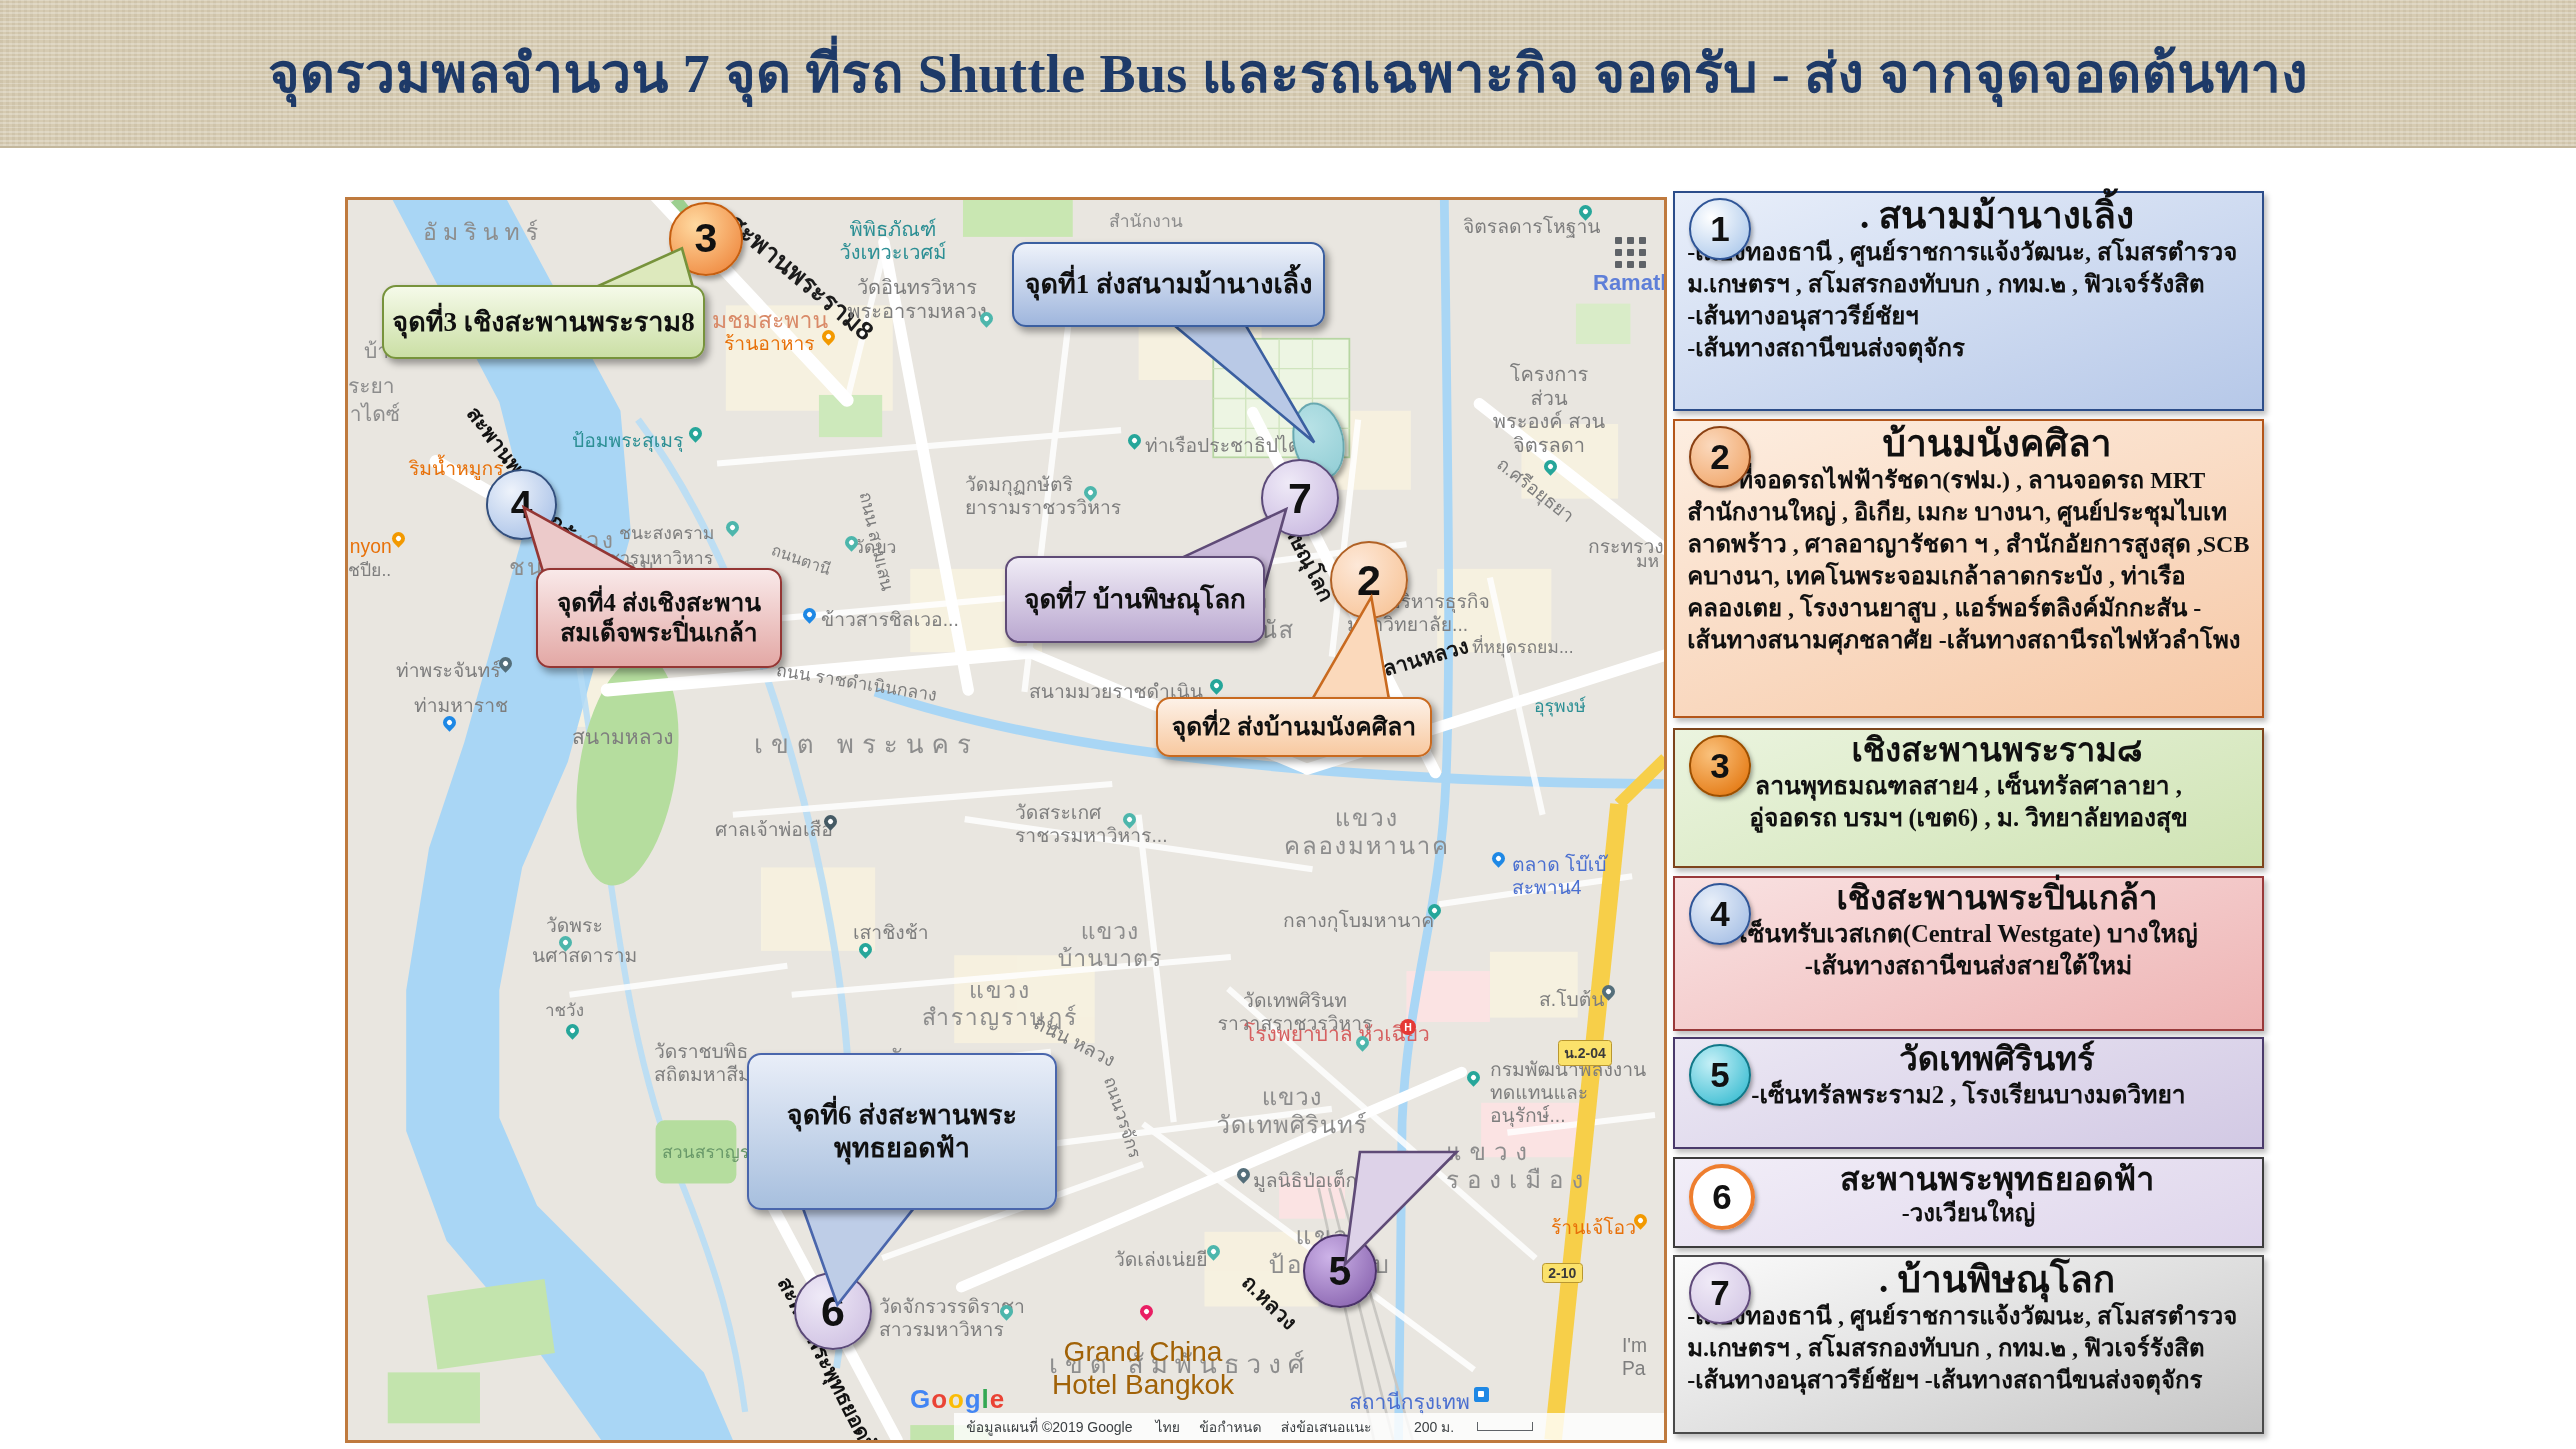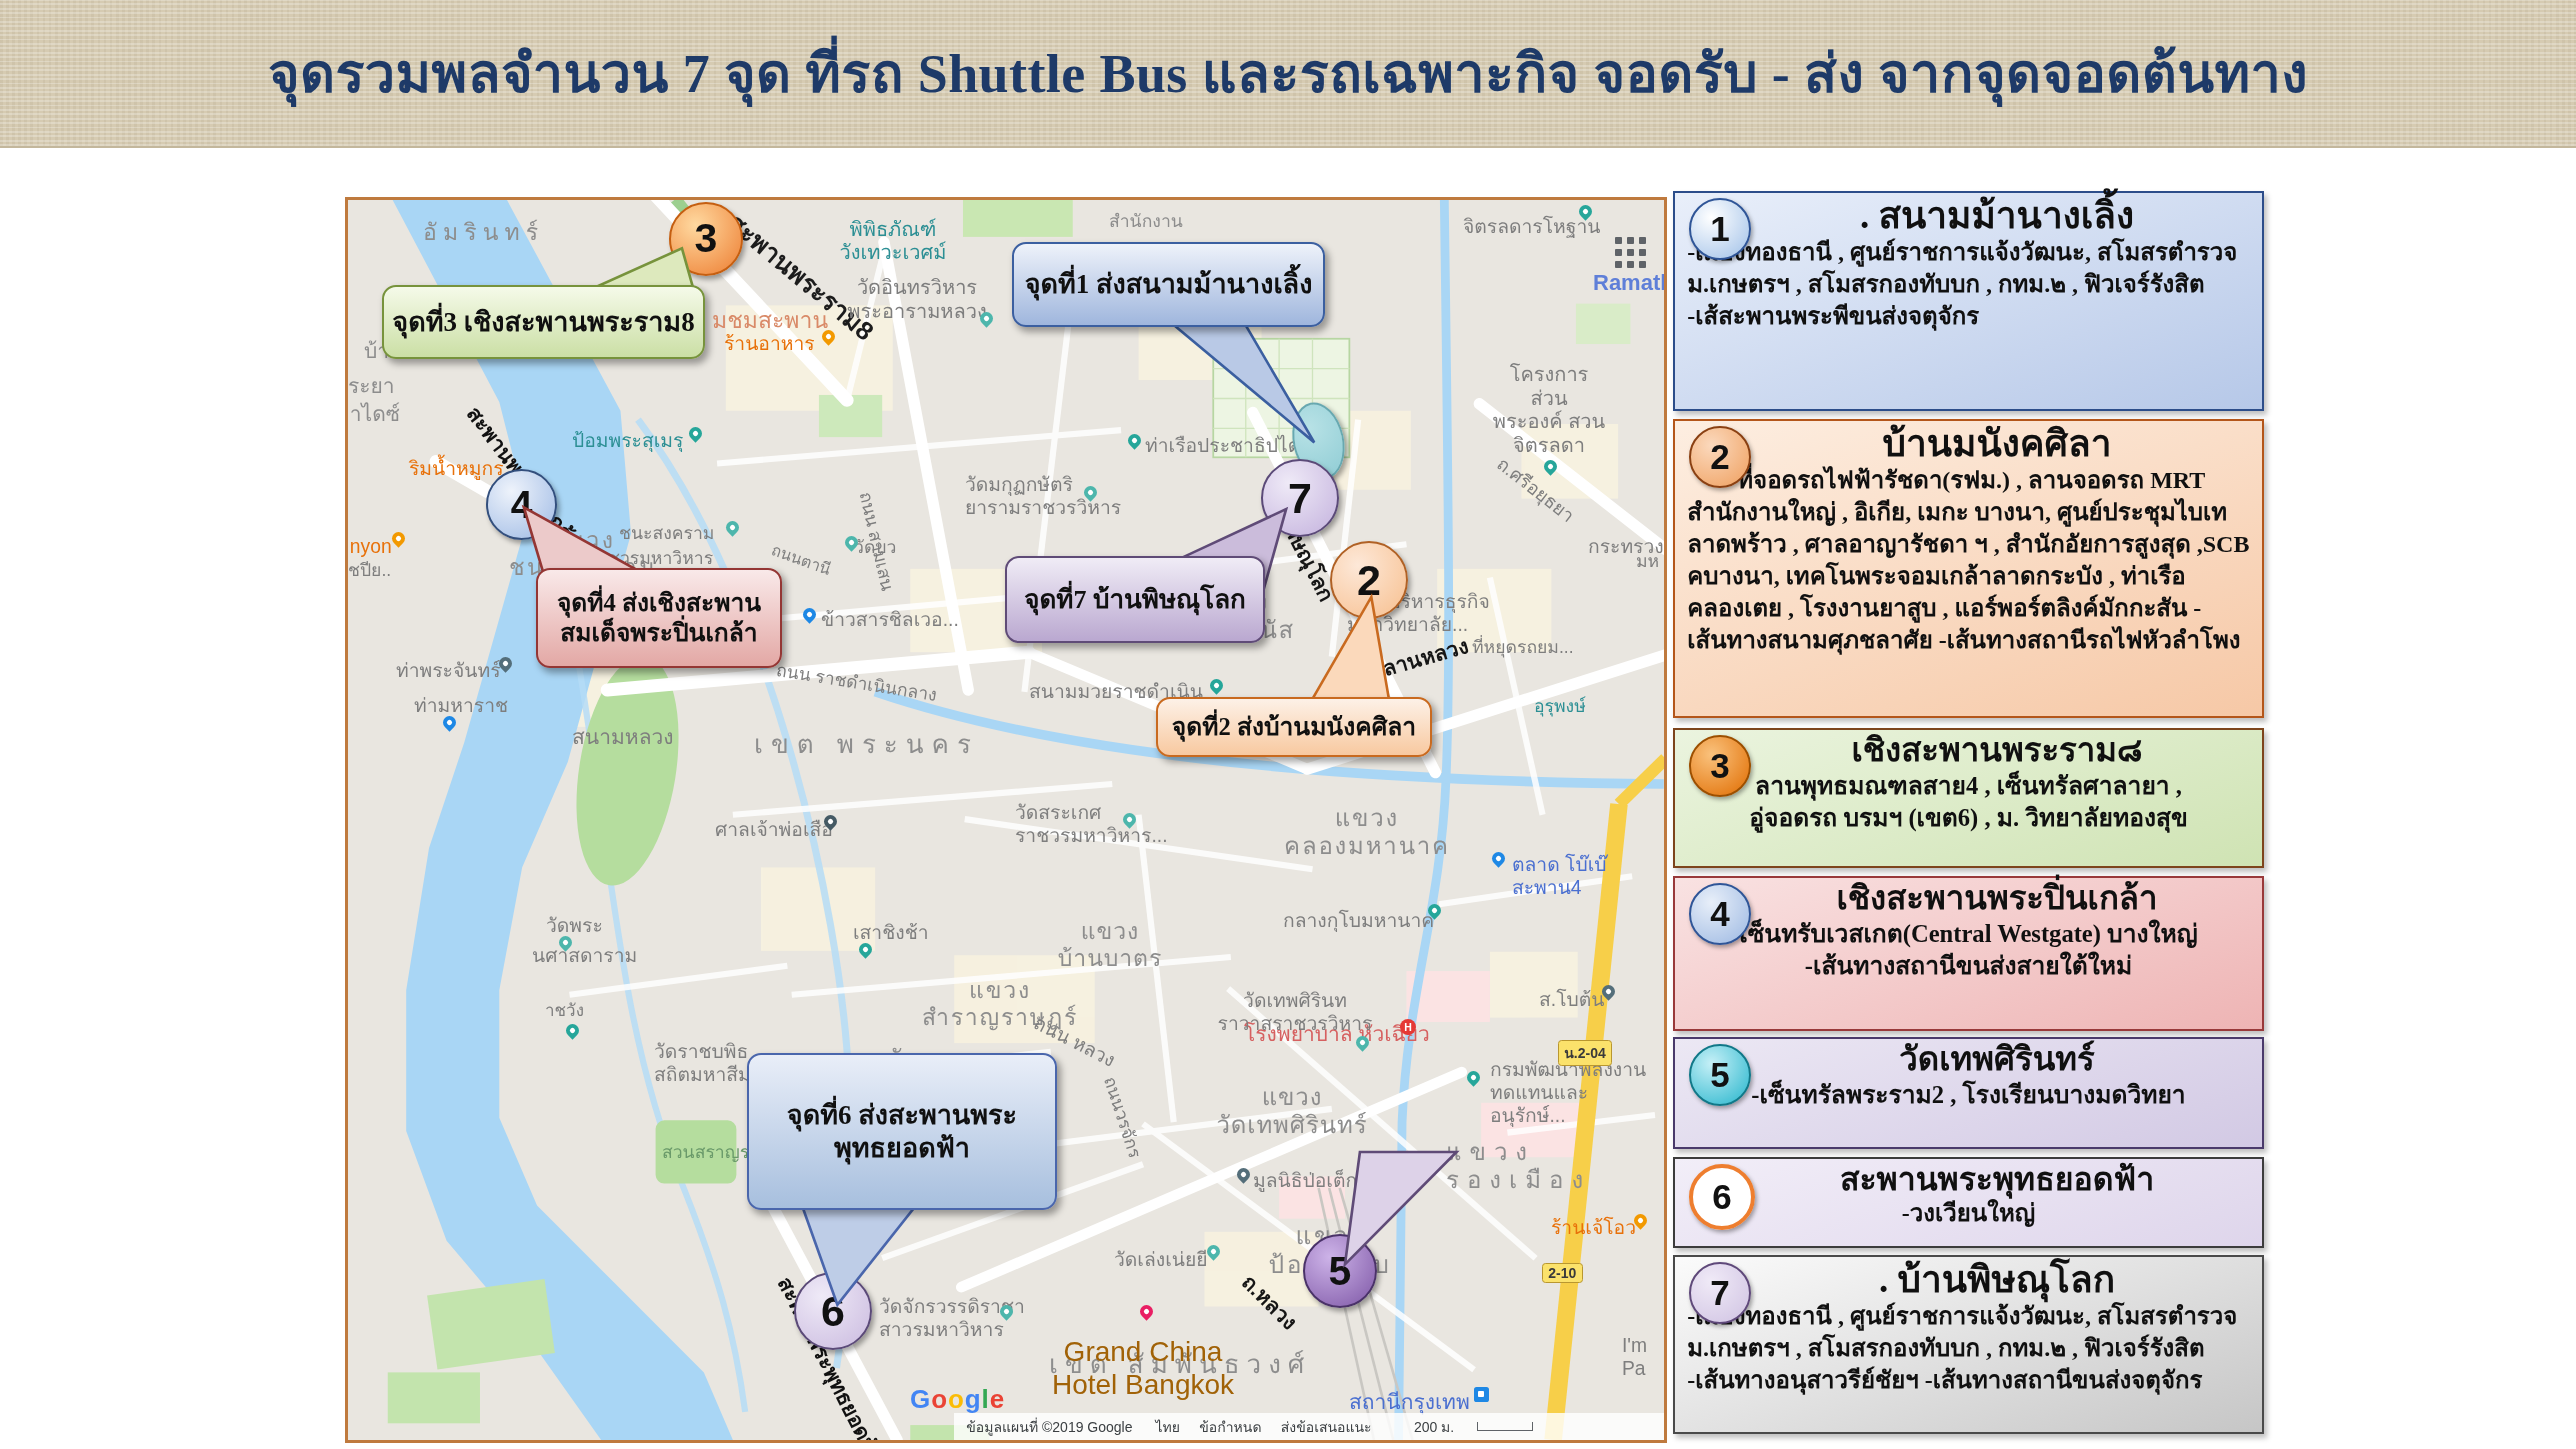--- a/index.html
+++ b/index.html
@@ -322,21 +322,22 @@
       <div class="callout" style="left: 808px; top: 497px; width: 272px; height: 56px; font-size: 24.6px; background: linear-gradient(rgb(253, 241, 231) 0%, rgb(248, 201, 160) 100%); border: 2.6px solid rgb(201, 106, 31);">จุดที่2 ส่งบ้านมนังคศิลา</div>
       <div class="callout" style="left: 399px; top: 853px; width: 306px; height: 153px; font-size: 27px; background: linear-gradient(rgb(233, 238, 248) 0%, rgb(167, 191, 222) 100%); border: 2.6px solid rgb(74, 102, 172);">จุดที่6 ส่งสะพานพระ
 พุทธยอดฟ้า</div>
     </div>
 <div class="panel" style="top: 191px; height: 220px; background: linear-gradient(160deg, rgb(233, 239, 250) 0%, rgb(182, 200, 232) 100%); border-color: rgb(44, 77, 138);">
       <div class="pcircle" style="background: radial-gradient(circle at 35% 30%, rgb(255, 255, 255), rgb(159, 192, 232)); border-color: rgb(47, 85, 151); border-width: 2.6px;">1</div>
       <div class="ptitle" style="font-size: 37px;">. สนามม้านางเลิ้ง</div>
       <div class="pbody" style="font-size: 24px; text-align: left;">
         <div>-เมืองทองธานี , ศูนย์ราชการแจ้งวัฒนะ, สโมสรตำรวจ</div>
         <div>ม.เกษตรฯ , สโมสรกองทับบก , กทม.๒ , ฟิวเจร์รังสิต</div>
-        <div>-เส้สะพานพระพีขนส่งจตุจักร</div>
+        <div>-เส้นทางอนุสาวรีย์ชัยฯ</div>
+        <div>-เส้นทางสถานีขนส่งจตุจักร</div>
       </div>
     </div>
     <div class="panel" style="top: 419px; height: 299px; background: linear-gradient(160deg, rgb(253, 238, 225) 0%, rgb(246, 200, 166) 100%); border-color: rgb(180, 86, 26);">
       <div class="pcircle" style="background: radial-gradient(circle at 35% 30%, rgb(251, 217, 189), rgb(239, 159, 94)); border-color: rgb(138, 64, 18); border-width: 2.6px;">2</div>
       <div class="ptitle" style="font-size: 37px;">บ้านมนังคศิลา</div>
       <div class="pbody" style="font-size: 24px; text-align: left;">
         <div>&nbsp;&nbsp;&nbsp;&nbsp;&nbsp;&nbsp;&nbsp;-ที่จอดรถไฟฟ้ารัชดา(รฟม.) , ลานจอดรถ MRT</div>
         <div>สำนักงานใหญ่ , อิเกีย, เมกะ บางนา, ศูนย์ประชุมไบเท</div>
         <div>ลาดพร้าว , ศาลอาญารัชดา ฯ , สำนักอัยการสูงสุด ,SCB</div>
         <div>คบางนา, เทคโนพระจอมเกล้าลาดกระบัง ,  ท่าเรือ</div>

